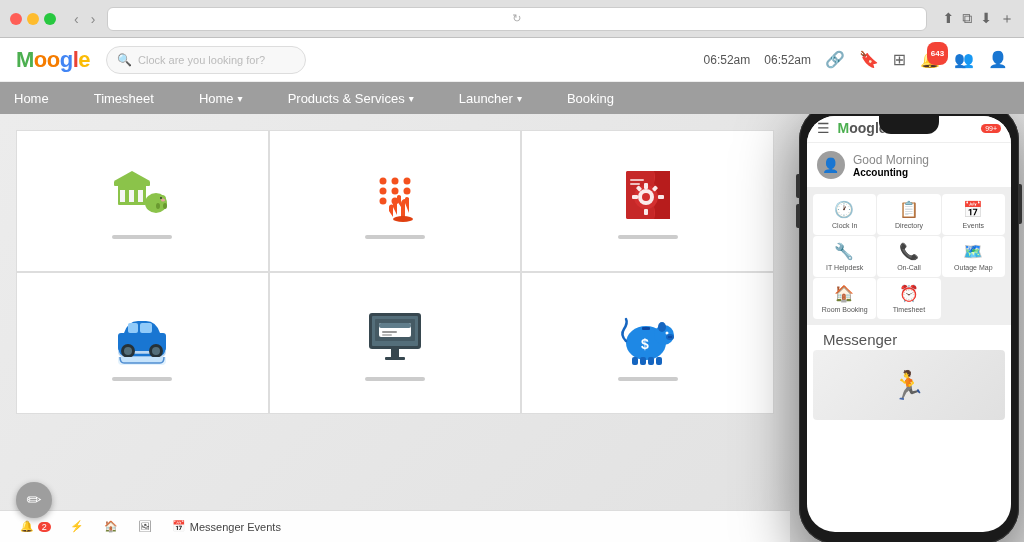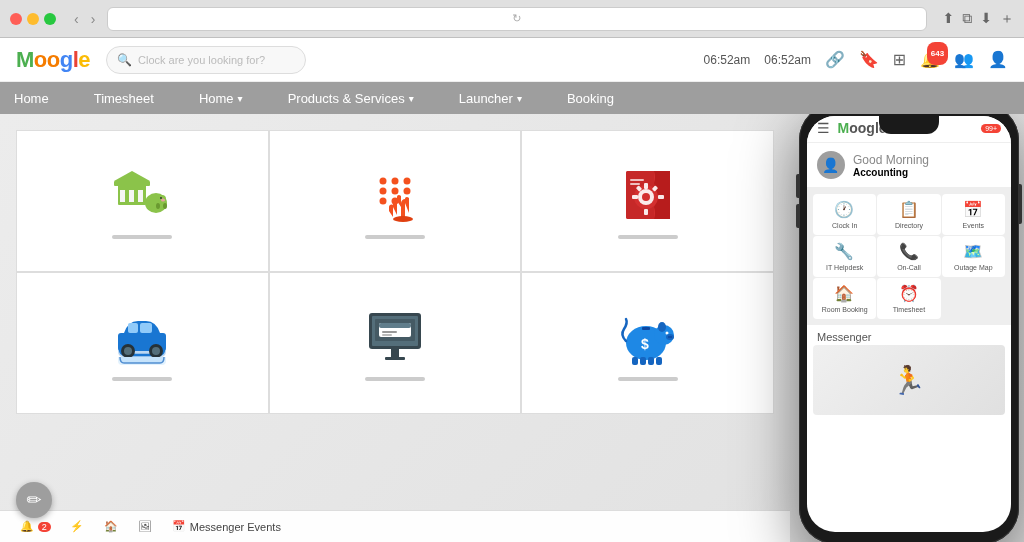--- a/index.html
+++ b/index.html
@@ -304,22 +304,22 @@
       flex-direction: column;
       align-items: center;
       padding: 6px 2px;
       gap: 3px;
       border-radius: 4px;
     }
     .phone-grid-icon { font-size: 16px; }
     .phone-grid-label { font-size: 7px; color: #555; text-align: center; }
 
     .phone-messenger {
-      padding: 6px 10px 2px;
-      font-size: 11px;
+      padding: 6px 16px 2px;
+      font-size: 15px;
       color: #555;
       font-weight: 500;
     }
 
     .phone-image-placeholder {
       height: 70px;
       background: linear-gradient(135deg, #f0f0f0, #e0e0e0);
       margin: 0 6px;
       border-radius: 4px;
       display: flex;

